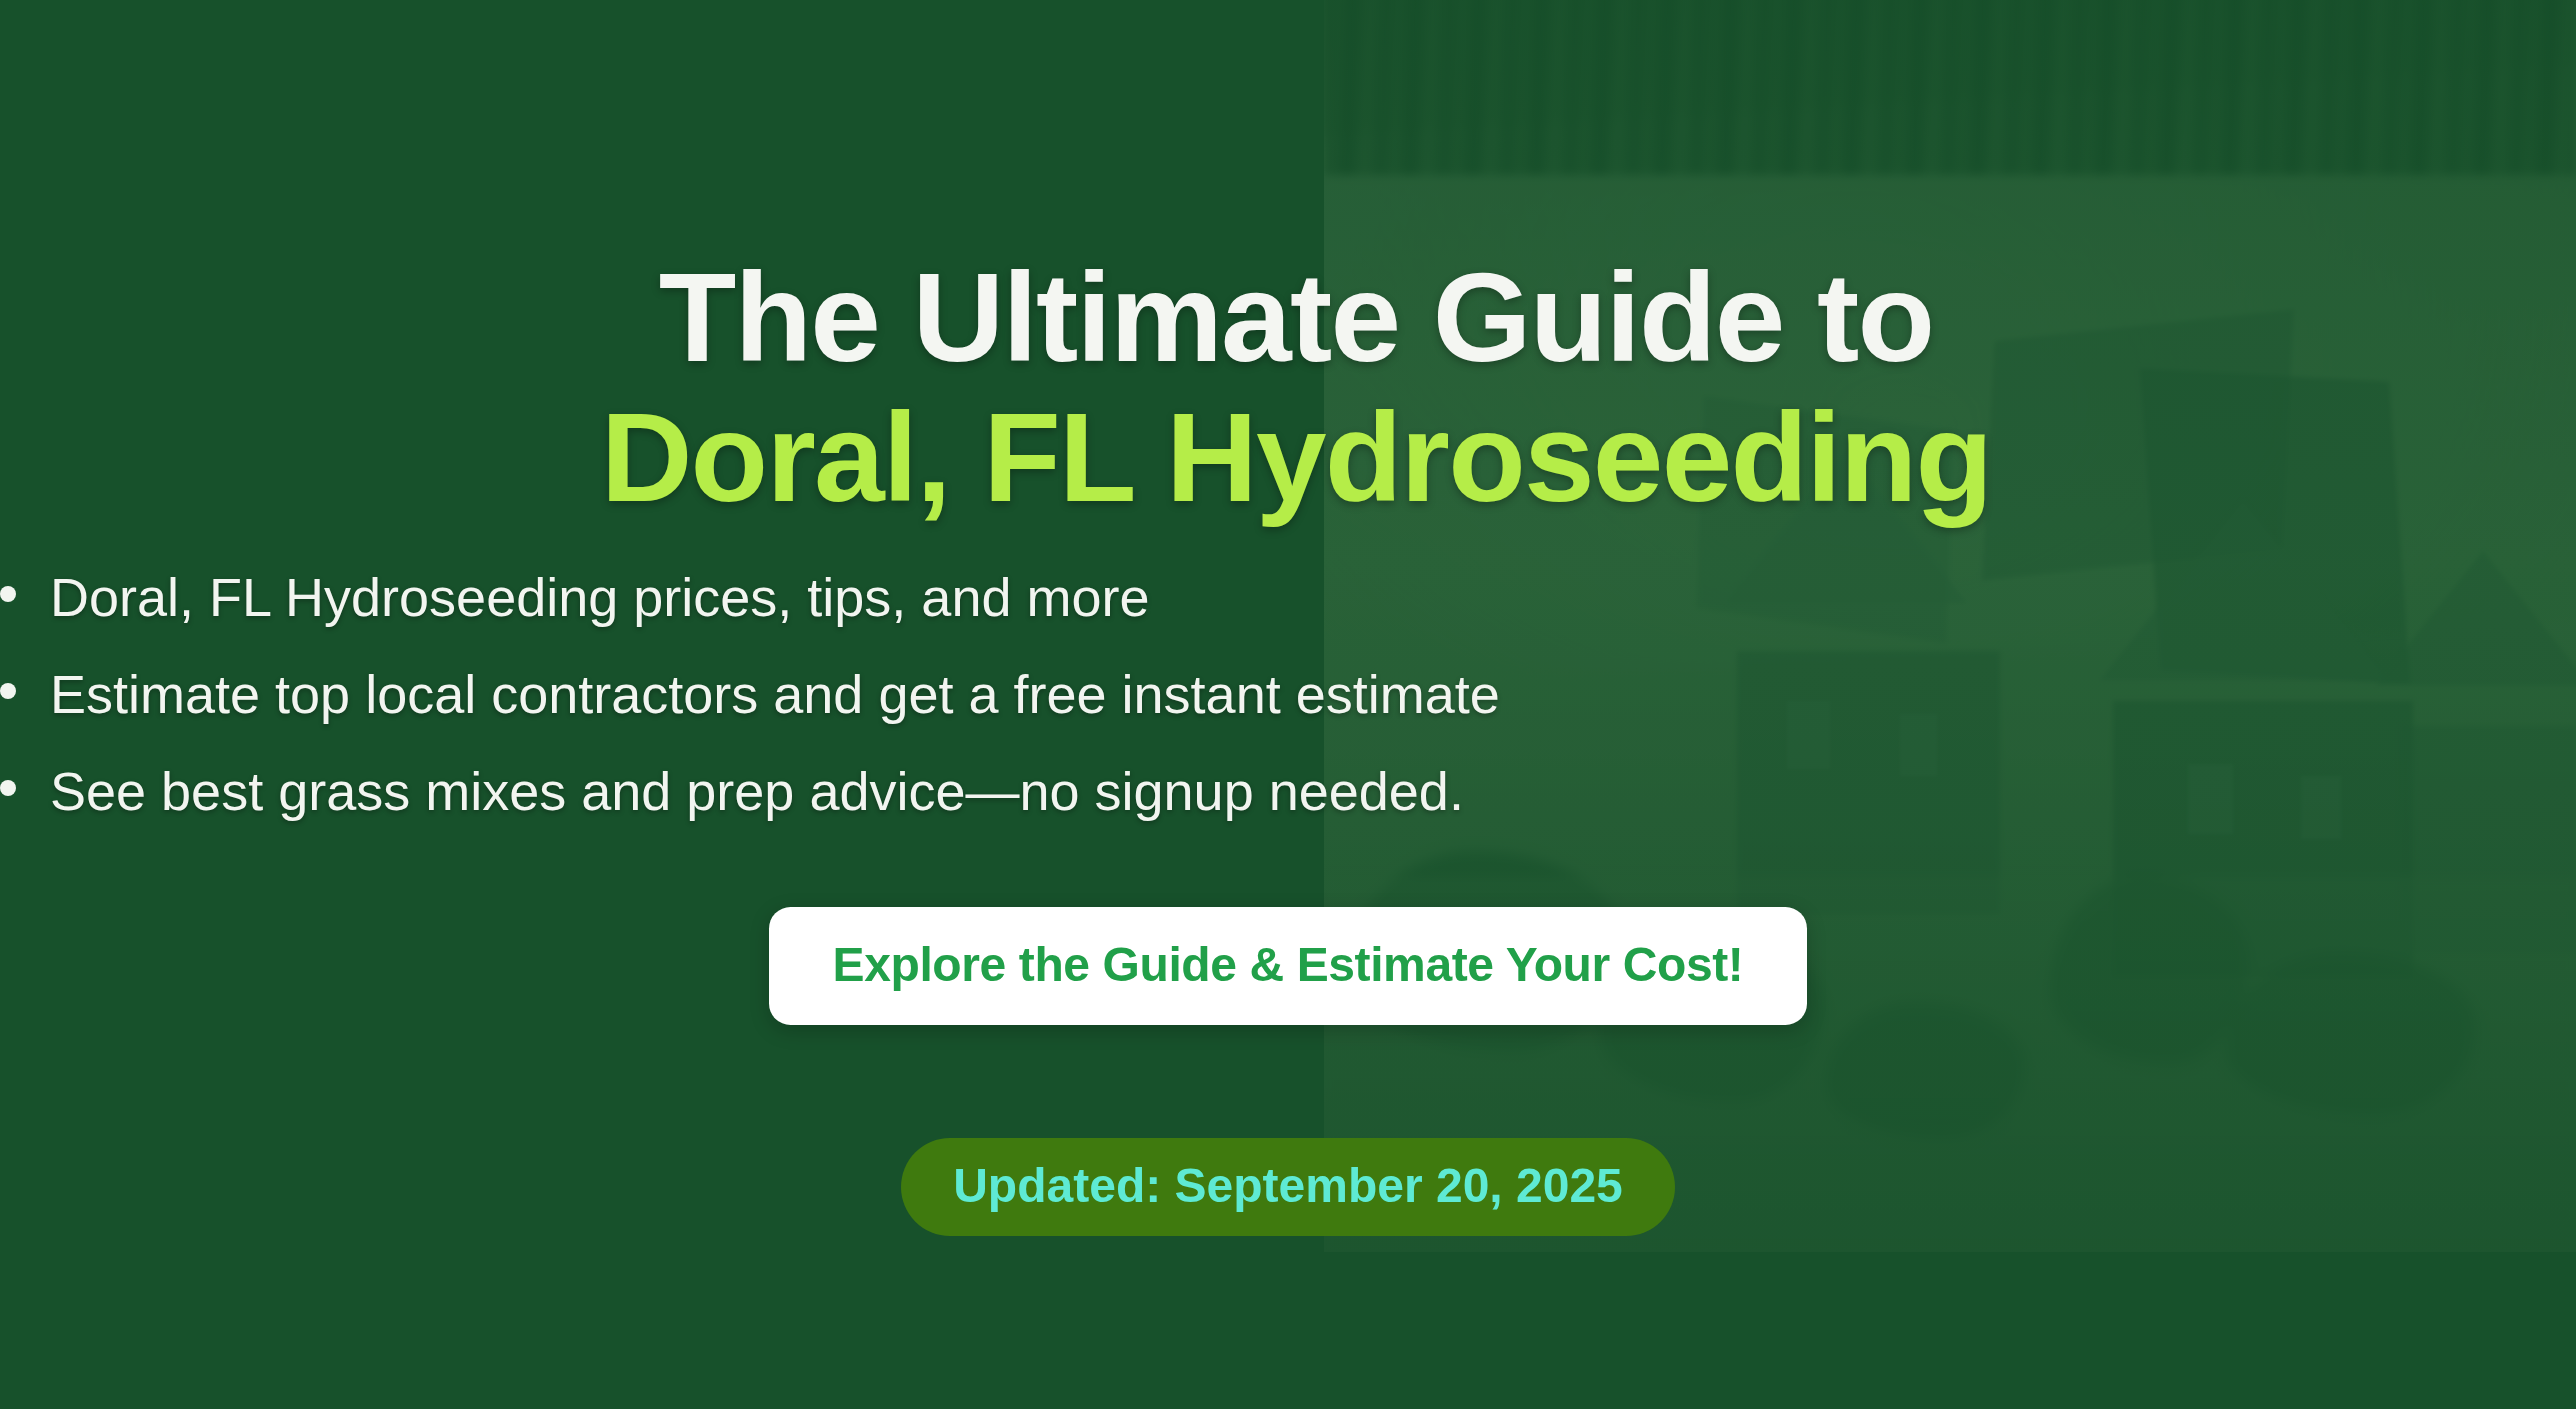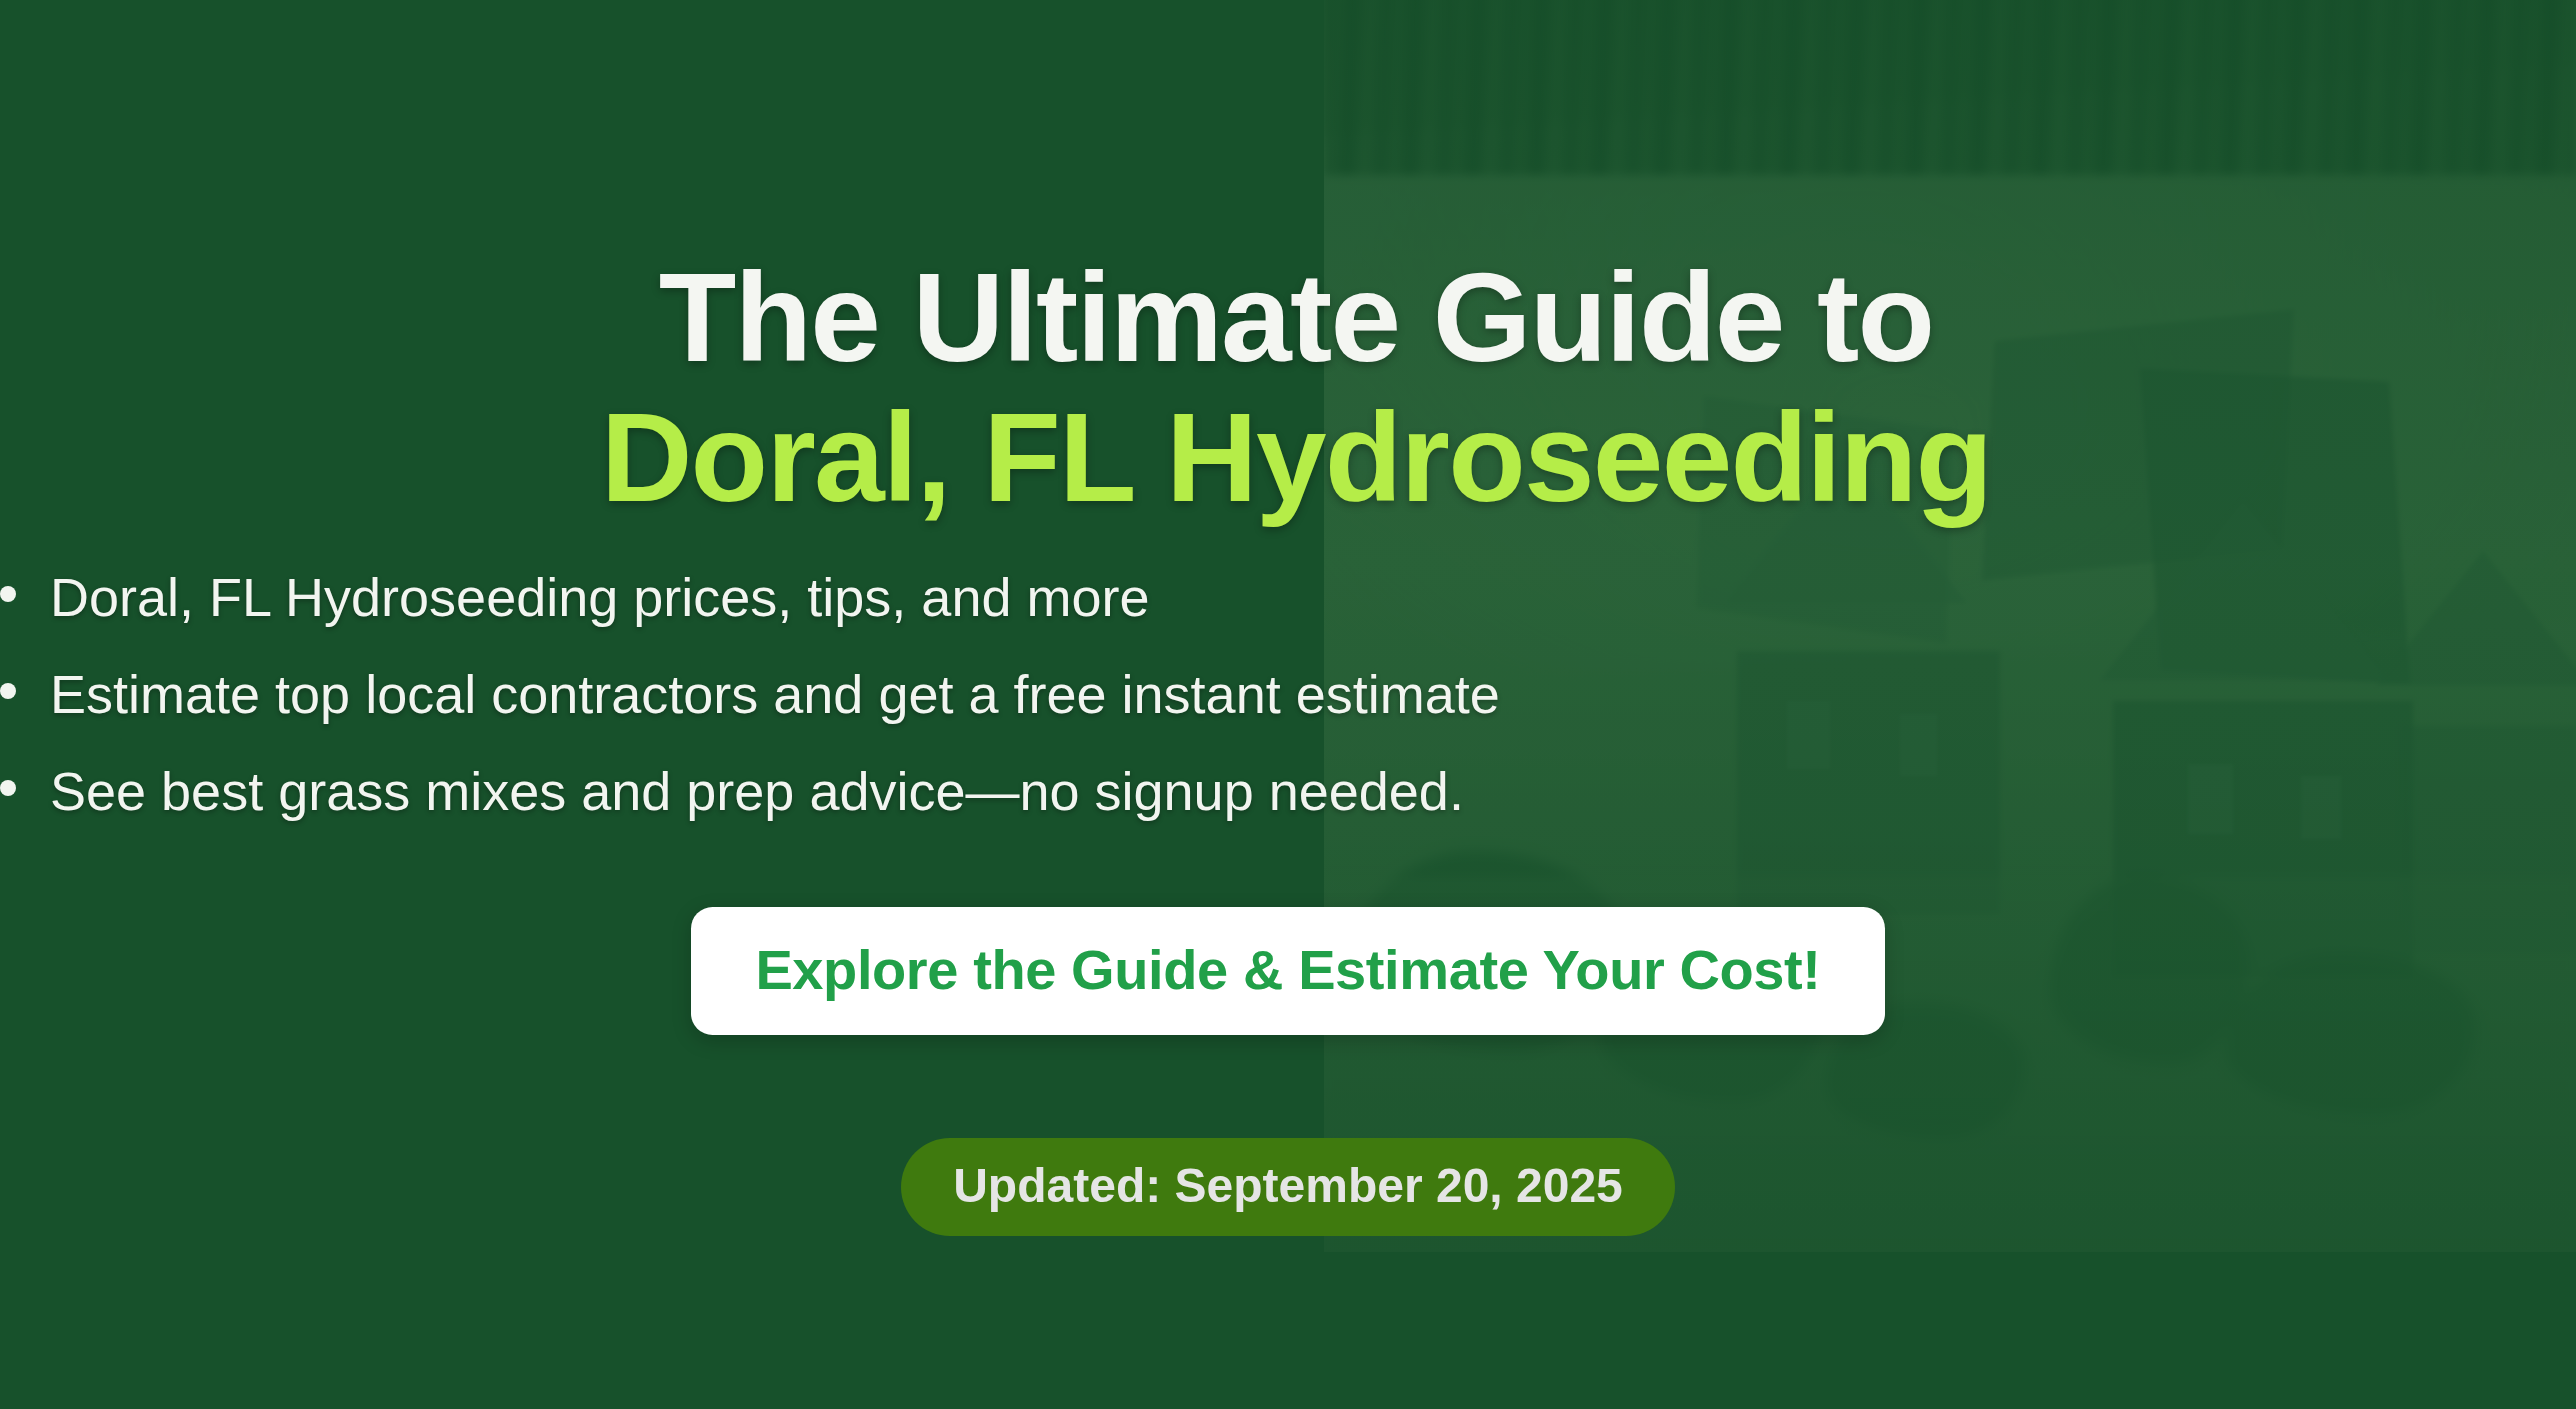--- a/index.html
+++ b/index.html
@@ -234,21 +234,21 @@
     left: 0;
     top: 907px;
     width: 2576px;
     text-align: center;
   }
 
   .cta-button {
     display: inline-block;
     background: #FFFFFF;
     color: #21A049;
-    font-size: 56px;
+    font-size: 48px;
     font-weight: 700;
     letter-spacing: -0.4px;
     padding: 29.5px 64px 33px 64px;
     border: none;
     border-radius: 21.5px;
     box-shadow: 0 5.4px 19.7px rgba(0,0,0,0.20);
     cursor: pointer;
     font-family: "Liberation Sans", sans-serif;
     white-space: nowrap;
   }
@@ -257,21 +257,21 @@
     position: absolute;
     left: 0;
     top: 1138px;
     width: 2576px;
     text-align: center;
   }
 
   .updated-badge {
     display: inline-block;
     background: #3F7A0E;
-    color: #e5e5e5;
+    color: #5eead4;
     font-size: 48px;
     font-weight: 700;
     padding: 19.7px 52px 23px 52px;
     border-radius: 894px;
     white-space: nowrap;
   }
 </style>
 </head>
 <body>
 

